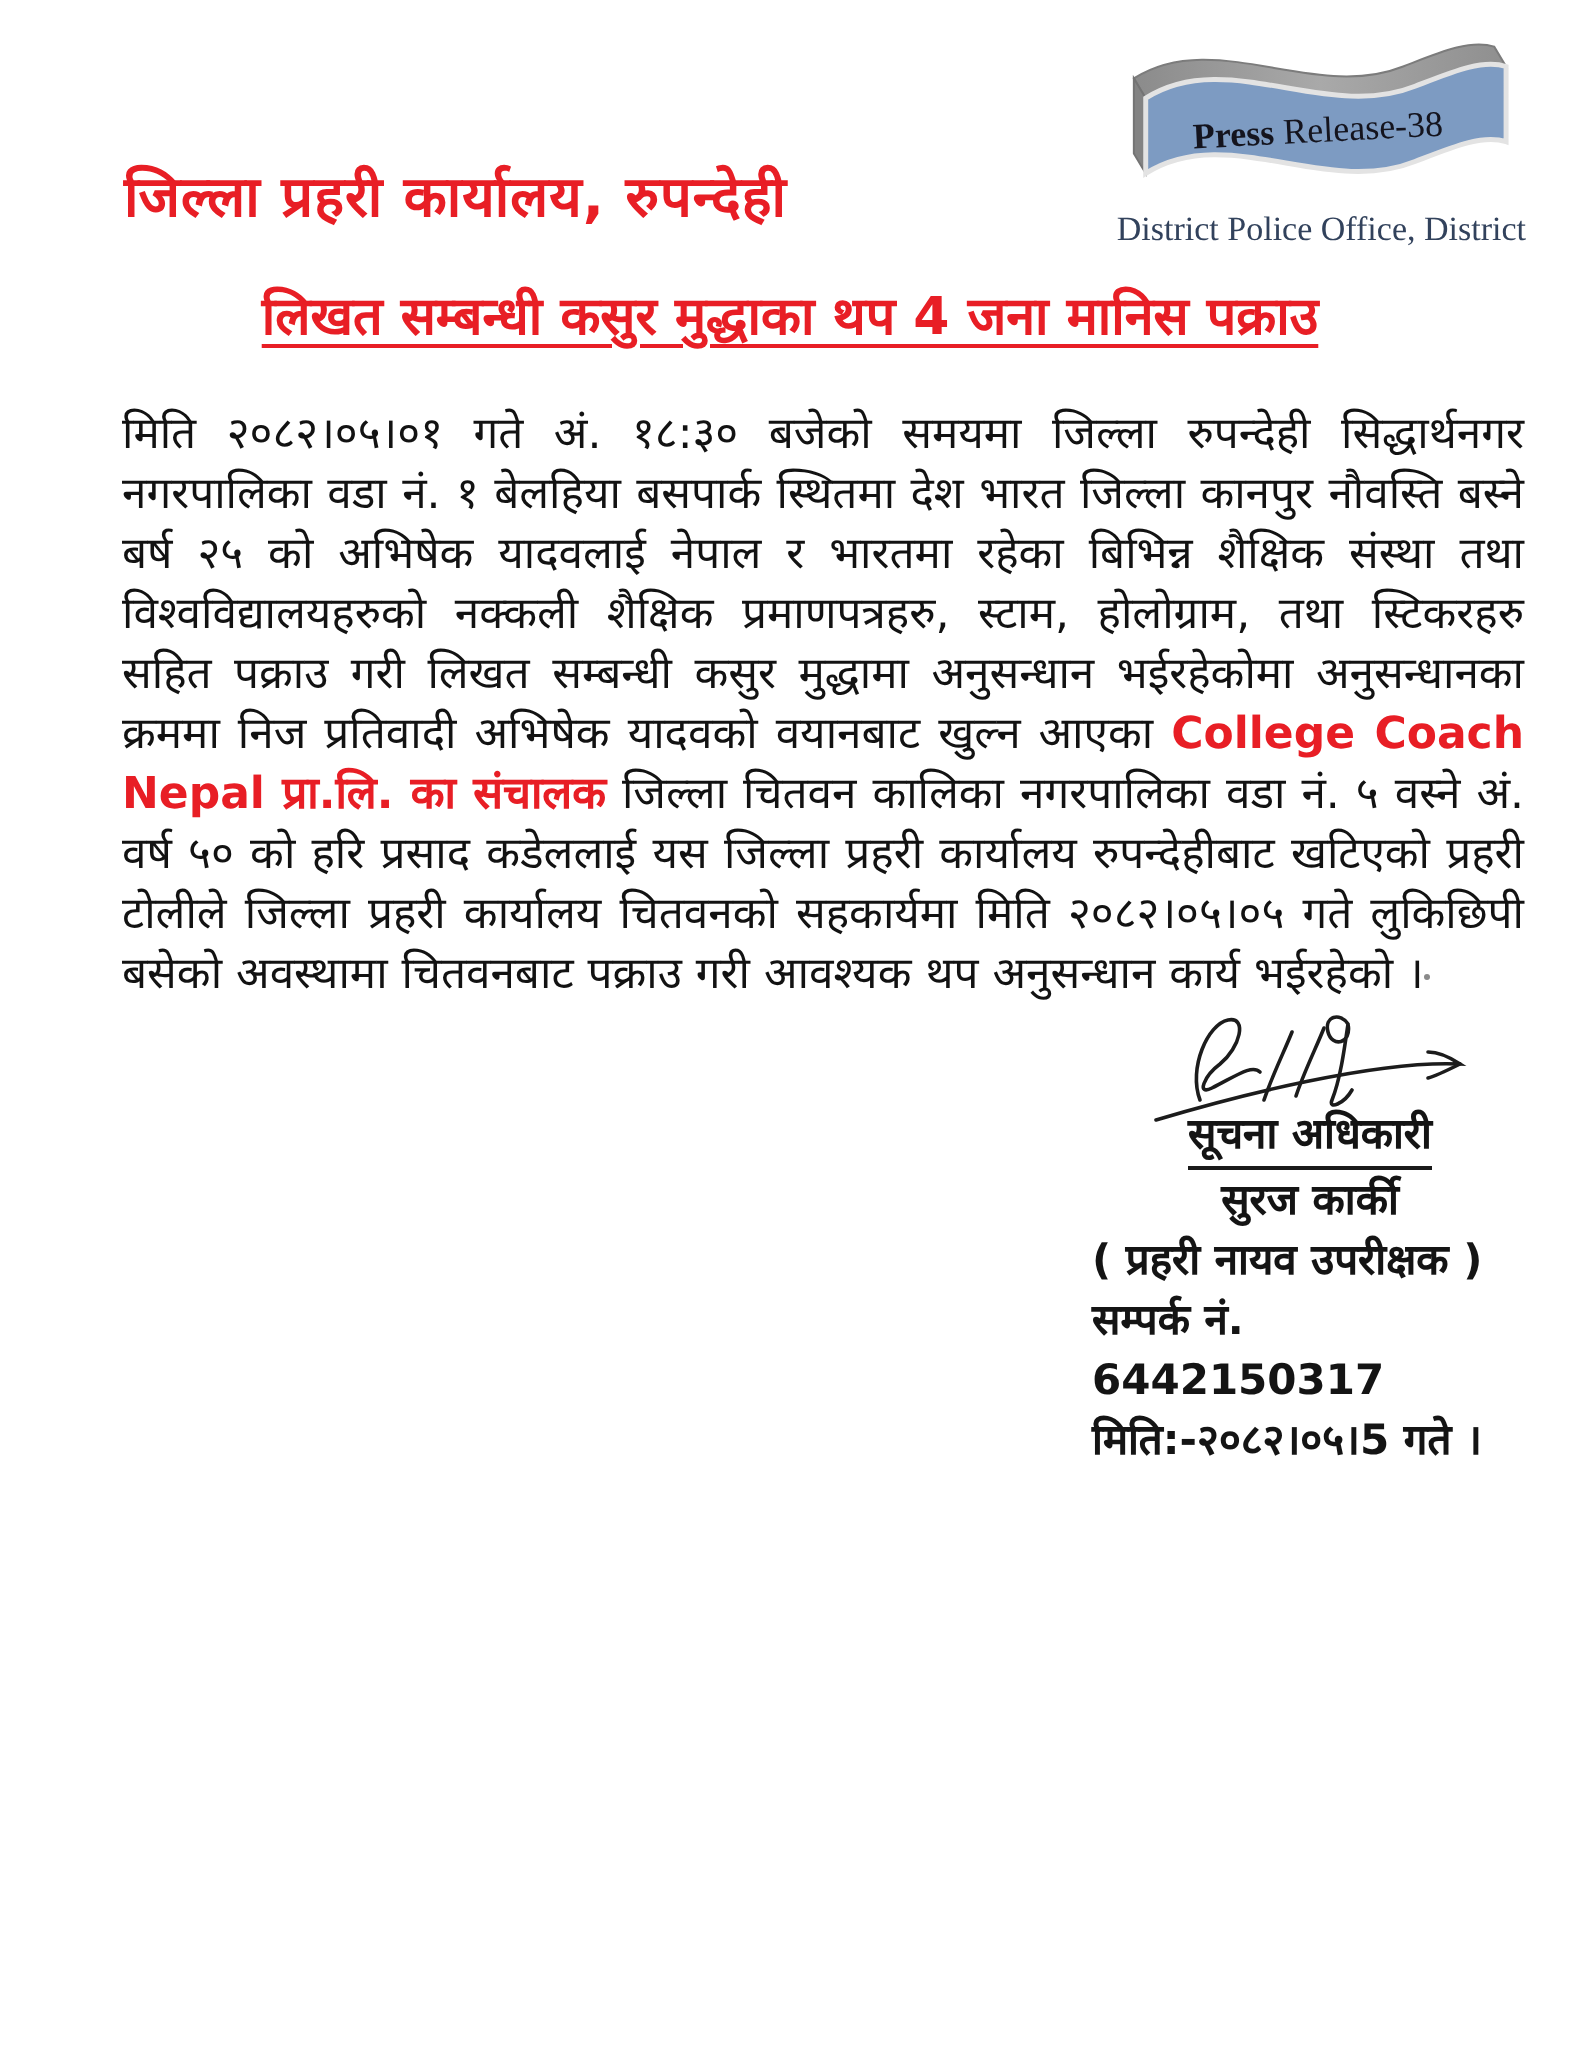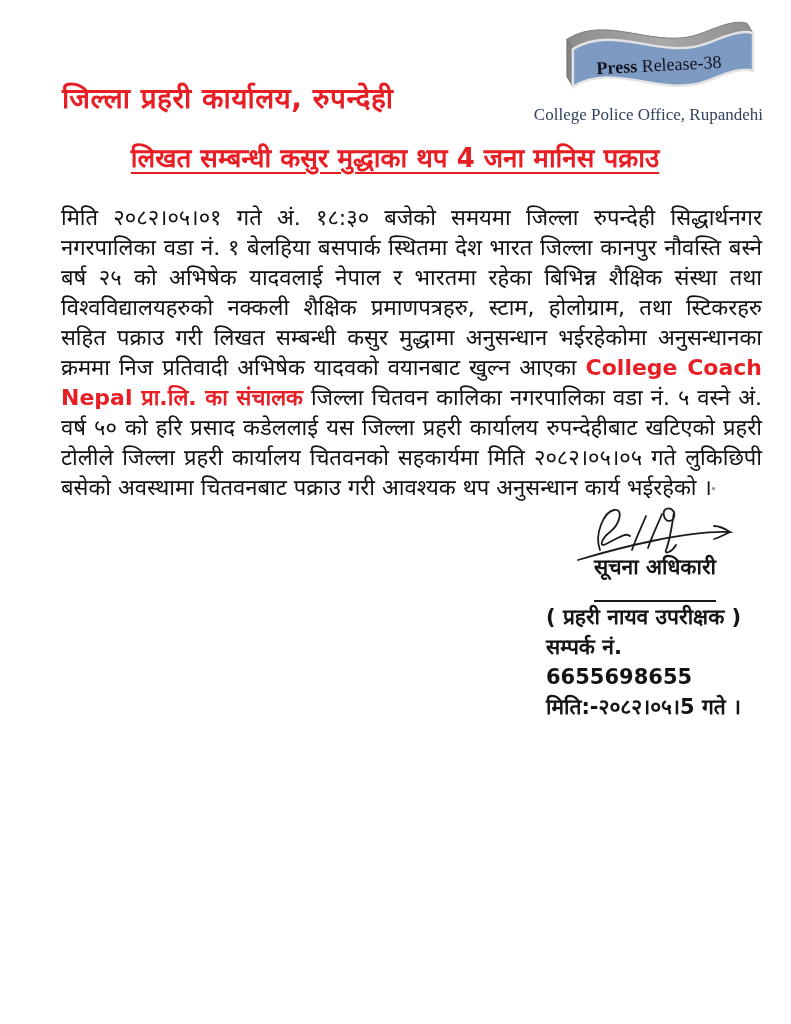--- a/index.html
+++ b/index.html
@@ -89,21 +89,21 @@
   }
   .sig-scribble {
     display: block;
     margin: 0 auto -16px 30px;
     width: 175px; height: 70px;
   }
   .sig-role-wrap { text-align: center; }
   .sig-role {
     display: inline-block;
     border-bottom: 2px solid #1a1a1a;
-    padding-bottom: 18px;
+    padding-bottom: 1px;
   }
   .sig-name { text-align: center; }
   .sig-rank, .sig-contact, .sig-date { text-align: left; padding-left: 6px; }
 
   .scan-speck {
     position: absolute;
     top: 487px; left: 712px;
     width: 3px; height: 3px;
     background: #8a8a8a;
     border-radius: 50%;
@@ -130,21 +130,21 @@
 
       <path d="M8,30 L14,40 L14,78 L8,68 Z" fill="#838383" stroke="#747474" stroke-width="1"></path>
 
       <path d="M14,40 C55,14 105,52 150,34 C168,27 184,20 196,24 L196,62 C184,58 168,65 150,72 C105,90 55,52 14,78 Z" fill="#7d9bc2" stroke="#e3e3e3" stroke-width="2.5"></path>
     </svg>
     <div class="banner-label">
       <b>Press</b><span> Release-38</span>
     </div>
   </div>
 
-  <div class="office-en">College Police Office, Rupandehi</div>
+  <div class="office-en">District Police Office, District</div>
 
   <h2 class="headline">लिखत सम्बन्धी कसुर मुद्धाका थप 4 जना  मानिस पक्राउ</h2>
 
   <p class="body-text"><span>मिति २०८२।०५।०१ गते अं. १८:३० बजेको समयमा जिल्ला रुपन्देही सिद्धार्थनगर नगरपालिका वडा नं. १ बेलहिया बसपार्क स्थितमा देश भारत जिल्ला कानपुर नौवस्ति बस्ने बर्ष २५ को अभिषेक यादवलाई नेपाल र भारतमा रहेका बिभिन्न शैक्षिक संस्था तथा विश्वविद्यालयहरुको नक्कली शैक्षिक प्रमाणपत्रहरु, स्टाम, होलोग्राम, तथा स्टिकरहरु सहित पक्राउ गरी लिखत सम्बन्धी कसुर मुद्धामा अनुसन्धान भईरहेकोमा अनुसन्धानका क्रममा निज प्रतिवादी अभिषेक यादवको वयानबाट खुल्न आएका </span><span class="highlight">College Coach Nepal प्रा.लि. का संचालक</span><span> जिल्ला चितवन कालिका नगरपालिका वडा नं. ५ वस्ने अं. वर्ष ५० को हरि प्रसाद कडेललाई यस जिल्ला प्रहरी कार्यालय रुपन्देहीबाट खटिएको प्रहरी टोलीले जिल्ला प्रहरी कार्यालय चितवनको सहकार्यमा मिति २०८२।०५।०५ गते लुकिछिपी बसेको अवस्थामा चितवनबाट पक्राउ गरी आवश्यक थप अनुसन्धान कार्य भईरहेको ।</span></p>
 
   <div class="scan-speck"></div>
 
   <div class="sig-block">
     <svg class="sig-scribble" viewBox="0 0 175 70" aria-hidden="true">
       <g fill="none" stroke="#1c1c1c" stroke-width="1.8" stroke-linecap="round">
@@ -152,18 +152,19 @@
         <path d="M62,52 C66,40 72,28 76,18"></path>
         <path d="M78,50 C82,38 88,26 92,16"></path>
         <path d="M104,14 C100,8 92,10 94,18 C96,26 106,24 104,14 C102,28 100,42 96,52 C94,57 102,54 106,47"></path>
         <path d="M8,62 C48,50 118,32 160,34 C154,30 148,28 144,28"></path>
         <path d="M160,34 C154,37 148,40 144,41"></path>
       </g>
     </svg>
     <div class="sig-role-wrap">
       <span class="sig-role">सूचना अधिकारी</span>
     </div>
+    <div class="sig-name">सुरज कार्की</div>
     <div class="sig-rank">( प्रहरी नायव उपरीक्षक )</div>
-    <div class="sig-contact">सम्पर्क नं. 6655698655</div>
+    <div class="sig-contact">सम्पर्क नं. 6442150317</div>
     <div class="sig-date">मिति:-२०८२।०५।5 गते ।</div>
   </div>
 
 </div>
 
 </body></html>

